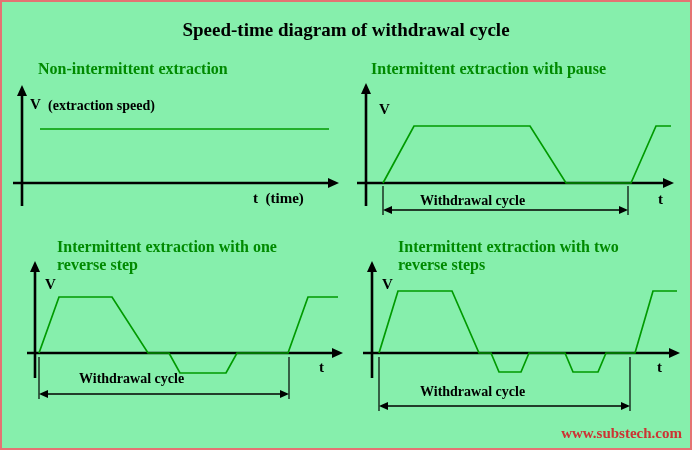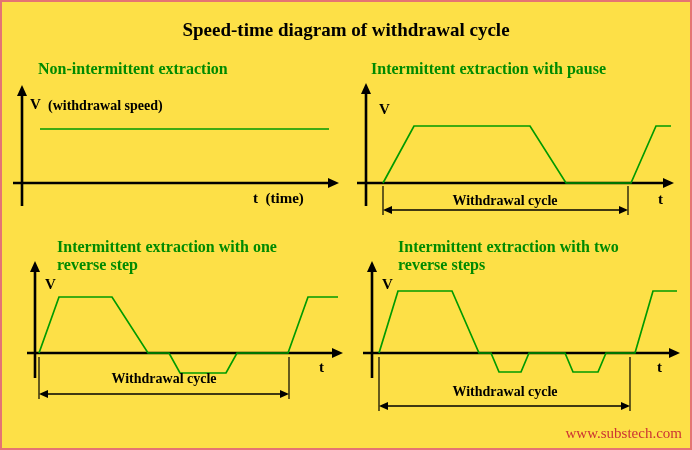--- a/index.html
+++ b/index.html
@@ -1,26 +1,26 @@
 <!DOCTYPE html>
 <html><head>
 <meta charset="utf-8">
 <style>
   html,body{margin:0;padding:0;background:#fff;}
   .page{
     position:relative;width:692px;height:450px;box-sizing:border-box;
-    background:#fde047;border:2px solid #e57373;overflow:hidden;
+    background:#86efac;border:2px solid #e57373;overflow:hidden;
     font-family:"Liberation Serif","DejaVu Serif",serif;
   }
-  .abs{position:absolute;}
+  .abs{position:absolute;font-weight:bold;}
   .main-title{left:0;top:17px;width:100%;text-align:center;font-size:19px;font-weight:bold;color:#000;}
   .sub{font-weight:bold;color:#008a00;font-size:16px;text-align:left;white-space:pre-line;line-height:18px;}
   .lbl{font-weight:bold;color:#000;font-size:15px;}
   .note{font-weight:bold;color:#000;font-size:14px;}
-  .cycle{font-weight:bold;color:#000;font-size:14px;text-align:center;}
+  .cycle{font-weight:bold;color:#000;font-size:14px;text-align:left;}
   .wm{font-size:15px;color:#cc3333;}
   svg{position:absolute;left:0;top:0;}
 </style>
 </head>
 <body>
 
 <div class="page">
 
   <svg id="diagram" width="692" height="450">
       <line x1="11" y1="181" x2="331" y2="181" stroke="#000000" stroke-width="2.6"></line>
@@ -67,21 +67,21 @@
 reverse step</div>
   <div class="abs sub" style="left:369px;top:58px;width:300px">Intermittent extraction with pause</div>
   <div class="abs sub" style="left:396px;top:236px;width:280px">Intermittent extraction with two
 reverse steps</div>
 
   <div class="abs lbl" style="left:28px;top:94px">V</div>
   <div class="abs lbl" style="left:377px;top:99px">V</div>
   <div class="abs lbl" style="left:43px;top:274px">V</div>
   <div class="abs lbl" style="left:380px;top:274px">V</div>
 
-  <div class="abs note" style="left:46px;top:96px">(withdrawal speed)</div>
+  <div class="abs note" style="left:46px;top:96px">(extraction speed)</div>
 
   <div class="abs lbl" style="left:251px;top:188px">t&nbsp;&nbsp;(time)</div>
   <div class="abs lbl" style="left:656px;top:189px">t</div>
   <div class="abs lbl" style="left:317px;top:357px">t</div>
   <div class="abs lbl" style="left:655px;top:357px">t</div>
 
   <div class="abs cycle" style="left:418px;top:191px;width:170px">Withdrawal cycle</div>
   <div class="abs cycle" style="left:77px;top:369px;width:170px">Withdrawal cycle</div>
   <div class="abs cycle" style="left:418px;top:382px;width:170px">Withdrawal cycle</div>
 

